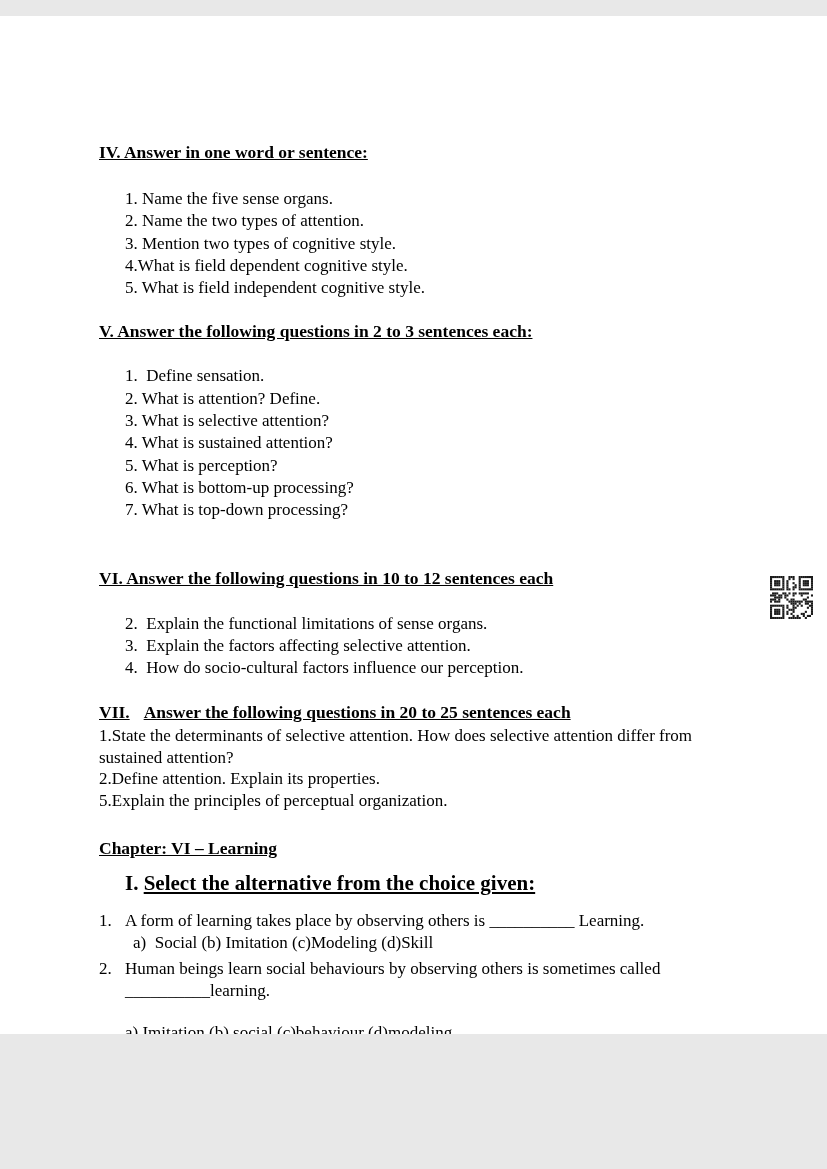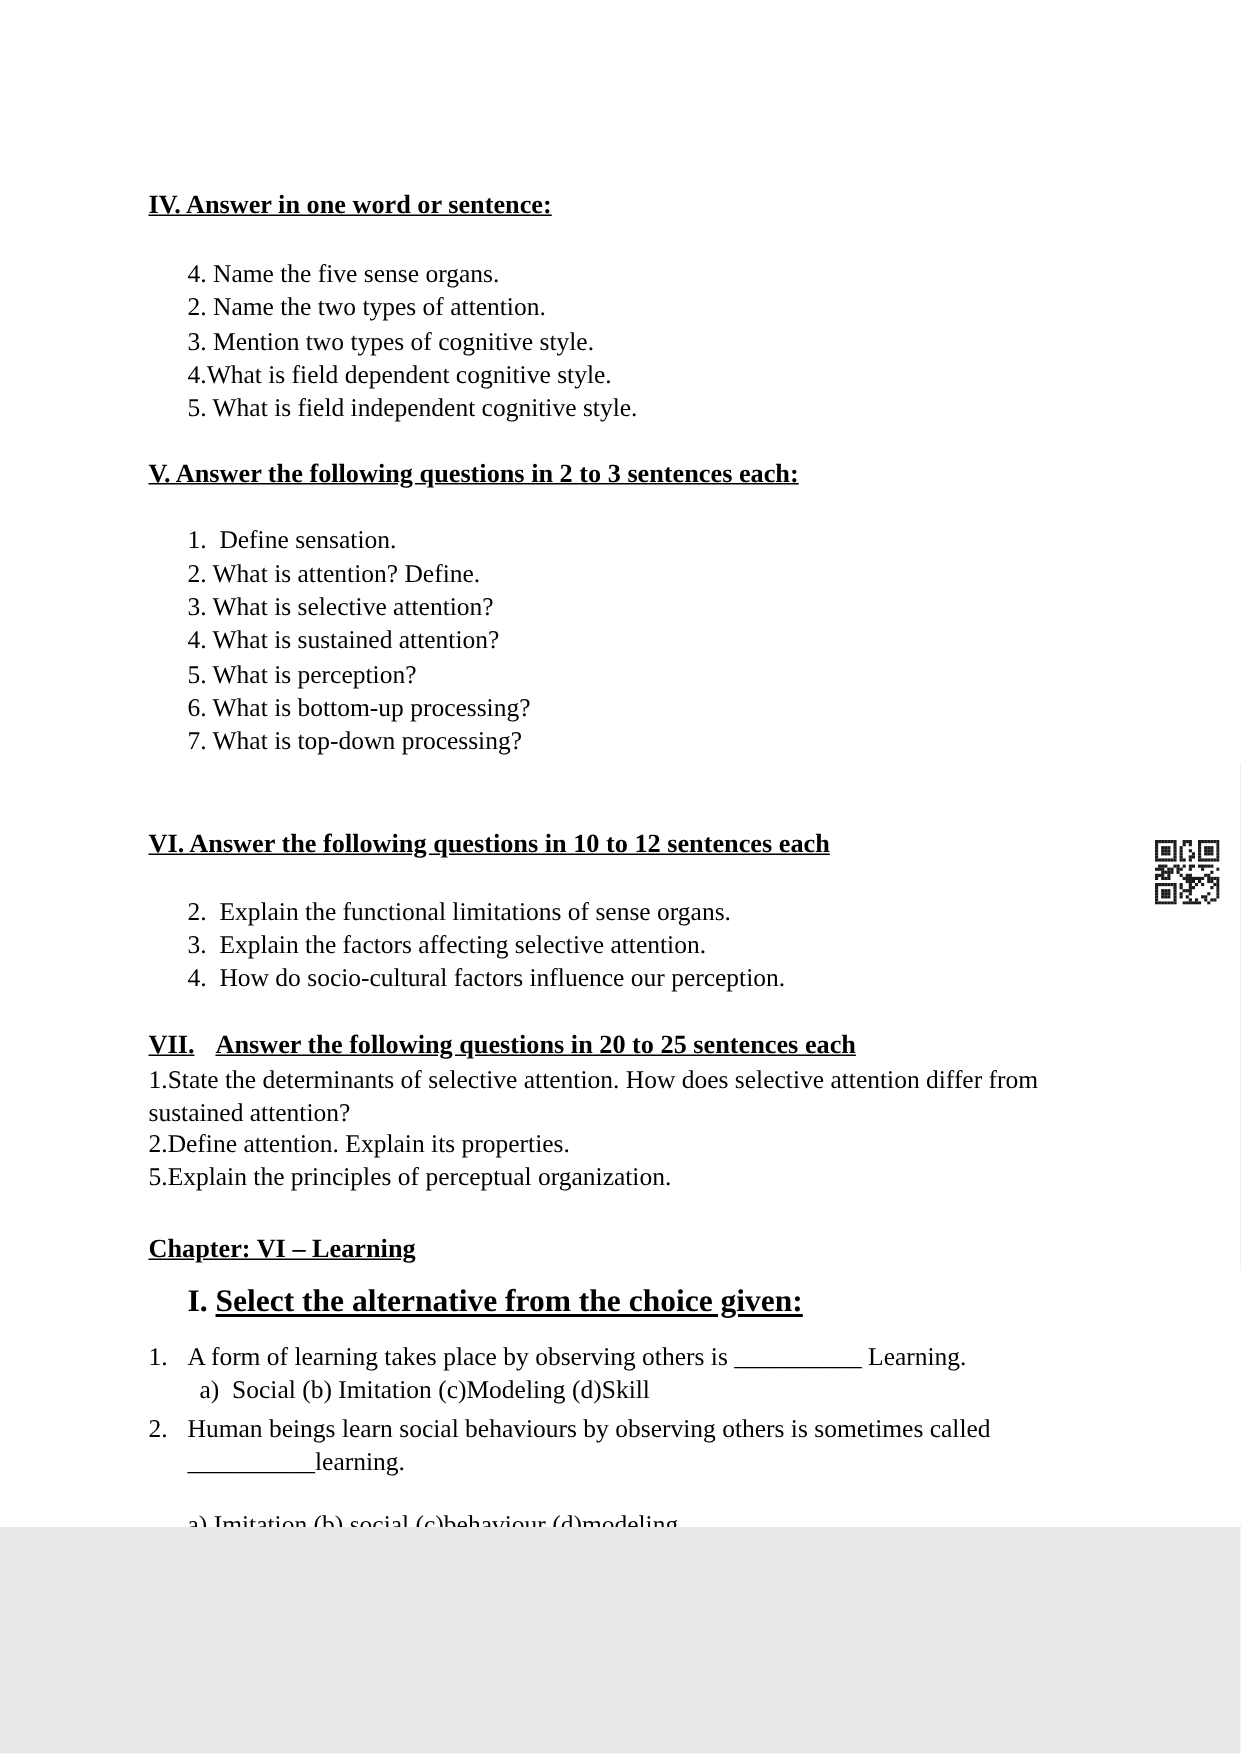--- a/index.html
+++ b/index.html
@@ -1,19 +1,19 @@
 <!DOCTYPE html>
 <html><head>
 <meta charset="utf-8">
 <style>
   html,body{margin:0;padding:0;background:#e8e8e8;}
   .page{
     position:relative;
     width:827px;height:1018px;
-    margin:0 auto;
+    margin:16px auto;
     background:#ffffff;
     color:#000000;
     box-sizing:border-box;
     padding:126px 99px 12px 99px;
     font-family:"Liberation Serif","DejaVu Serif",serif;
     font-size:17px;
     overflow:hidden;
   }
   h2{font-size:17.5px;font-weight:bold;margin:0;line-height:20px;}
   .u{text-decoration:underline;}
@@ -39,21 +39,21 @@
   .qr svg{display:block;width:43px;height:43px;fill:#1a1a1a;}
 </style>
 </head>
 <body>
 
 <div class="page">
 
   <section class="sec-iv">
     <h2 class="u">IV. Answer in one word or sentence:</h2>
     <div class="list">
-      <p>4. Name the five sense organs.</p>
+      <p>1. Name the five sense organs.</p>
       <p>2. Name the two types of attention.</p>
       <p>3. Mention two types of cognitive style.</p>
       <p>4.What is field dependent cognitive style.</p>
       <p>5. What is field independent cognitive style.</p>
     </div>
   </section>
 
   <section class="sec-v">
     <h2 class="u">V. Answer the following questions in 2 to 3 sentences each:</h2>
     <div class="list">

